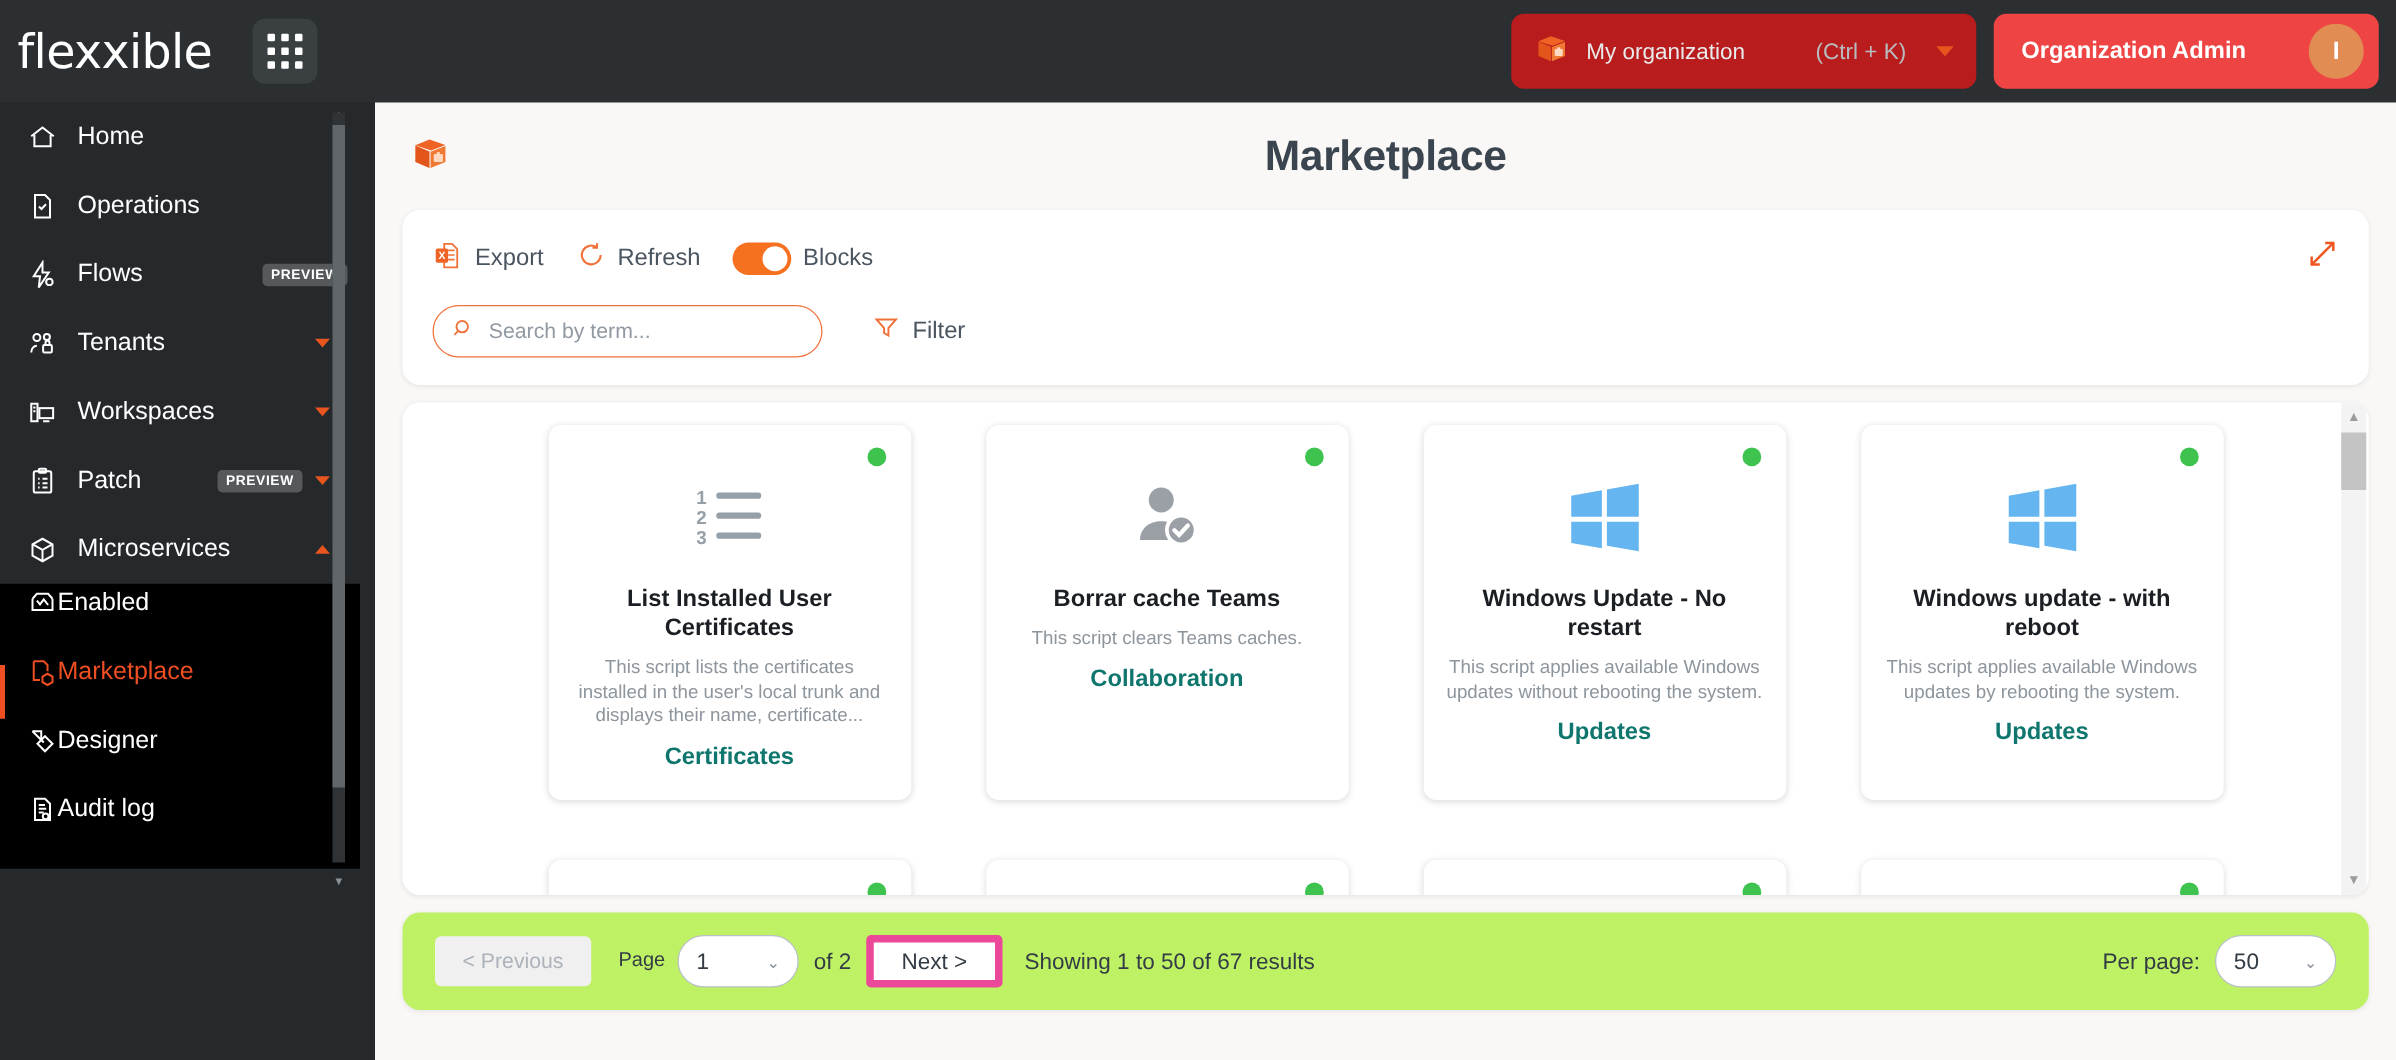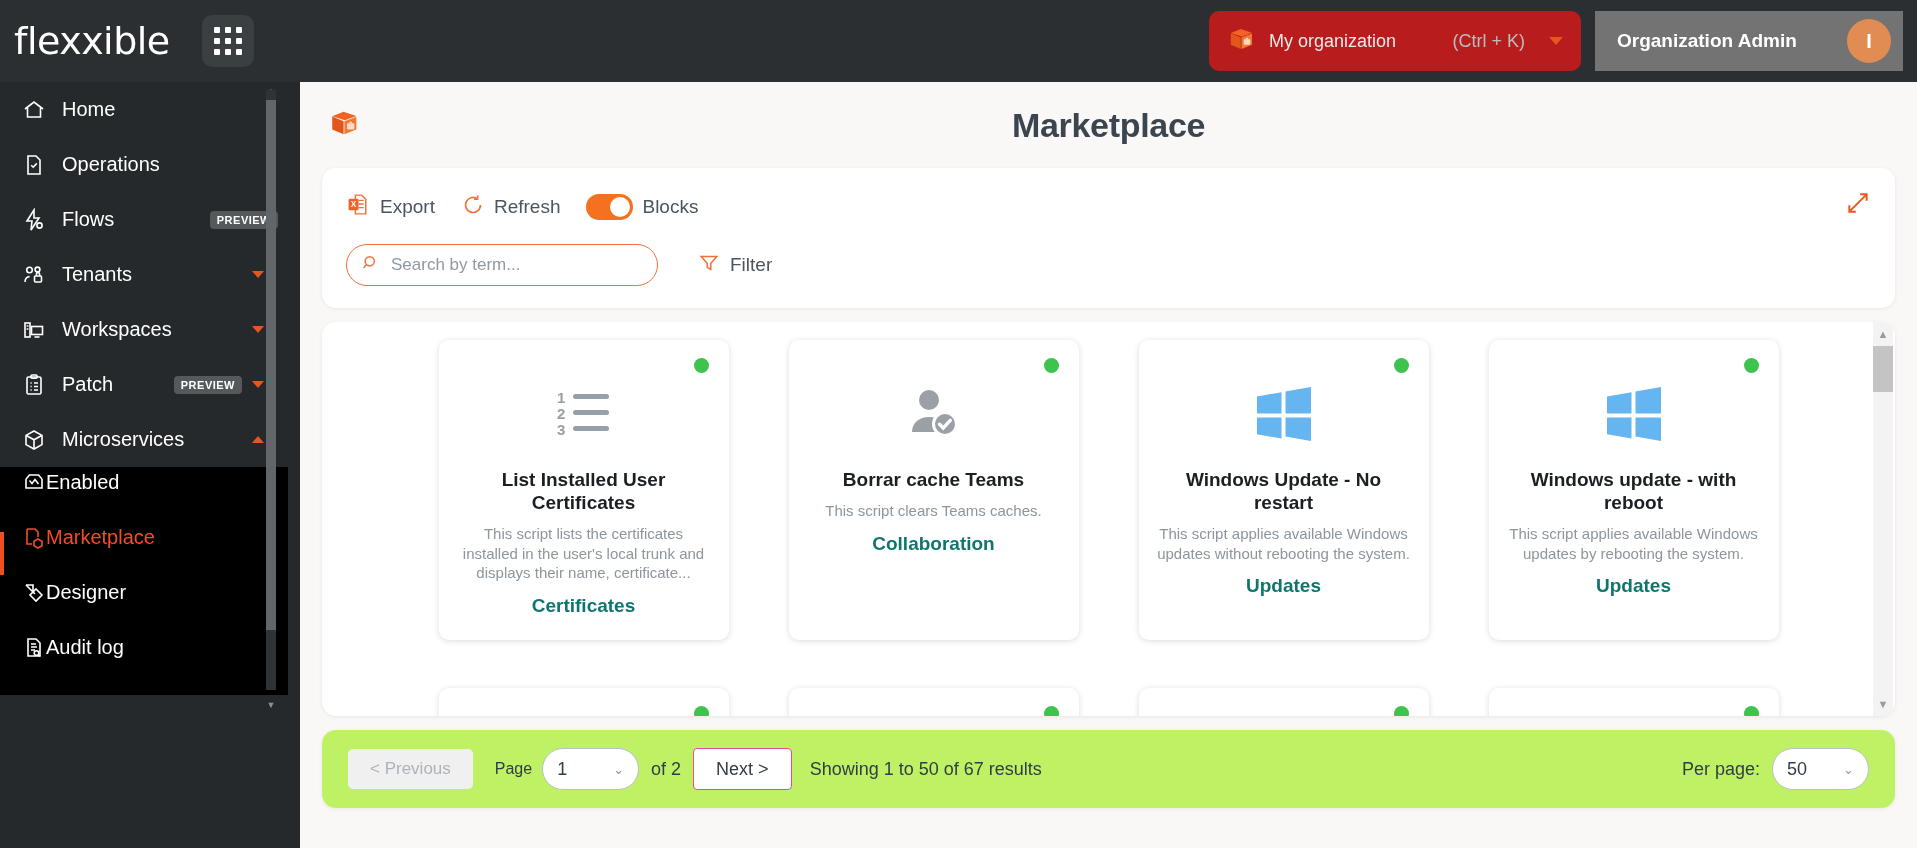--- a/index.html
+++ b/index.html
@@ -37,21 +37,21 @@
     width: 372px; height: 60px; border-radius: 10px; background: #b91c1c;
     display: flex; align-items: center; padding: 0 18px; gap: 12px;
   }
   .org-pill .org-name { color: #e8eaeb; font-size: 18px; flex: 1; }
   .org-pill .ctrlk { color: #b9bdc0; font-size: 18px; }
   .chev-down-orange {
     width: 0; height: 0; border-left: 7px solid transparent; border-right: 7px solid transparent;
     border-top: 8px solid #e8551f; margin-left: 12px;
   }
   .admin-pill {
-    width: 308px; height: 60px; border-radius: 0; background: #737373;
+    width: 308px; height: 60px; border-radius: 10px; background: #ef4444;
     display: flex; align-items: center; padding: 0 12px 0 22px;
   }
   .admin-pill .admin-label { color: #ffffff; font-size: 19px; font-weight: 700; flex: 1; }
   .avatar {
     width: 44px; height: 44px; border-radius: 50%; background: #e08c52;
     color: #fff; font-size: 20px; font-weight: 700;
     display: flex; align-items: center; justify-content: center;
   }
 
   
@@ -186,21 +186,21 @@
   }
   .pg-label { font-size: 16px; color: #333c45; margin-left: 22px; margin-right: 10px; }
   .sel {
     height: 42px; border: 1px solid #b9c0c7; border-radius: 21px; background: #fff;
     display: flex; align-items: center; padding: 0 14px; gap: 10px; font-size: 18px; color: #333c45;
   }
   .sel .sel-val { min-width: 46px; }
   .sel .caret { color: #8c949c; font-size: 13px; }
   .of-label { font-size: 18px; color: #333c45; margin: 0 12px; }
   .btn-next {
-    height: 42px; padding: 0 22px; border: 1px solid #ec4899; border-radius: 4px;
+    height: 42px; padding: 0 22px; border: 6px solid #ec4899; border-radius: 4px;
     background: #fff; font-size: 18px; color: #333c45; font-family: "Liberation Sans", sans-serif;
     display: flex; align-items: center;
   }
   .showing { font-size: 18px; color: #333c45; margin-left: 18px; }
   .perpage { margin-left: auto; display: flex; align-items: center; gap: 12px; font-size: 18px; color: #333c45; }
 </style>
 </head>
 <body>
 
 <div class="topbar">

